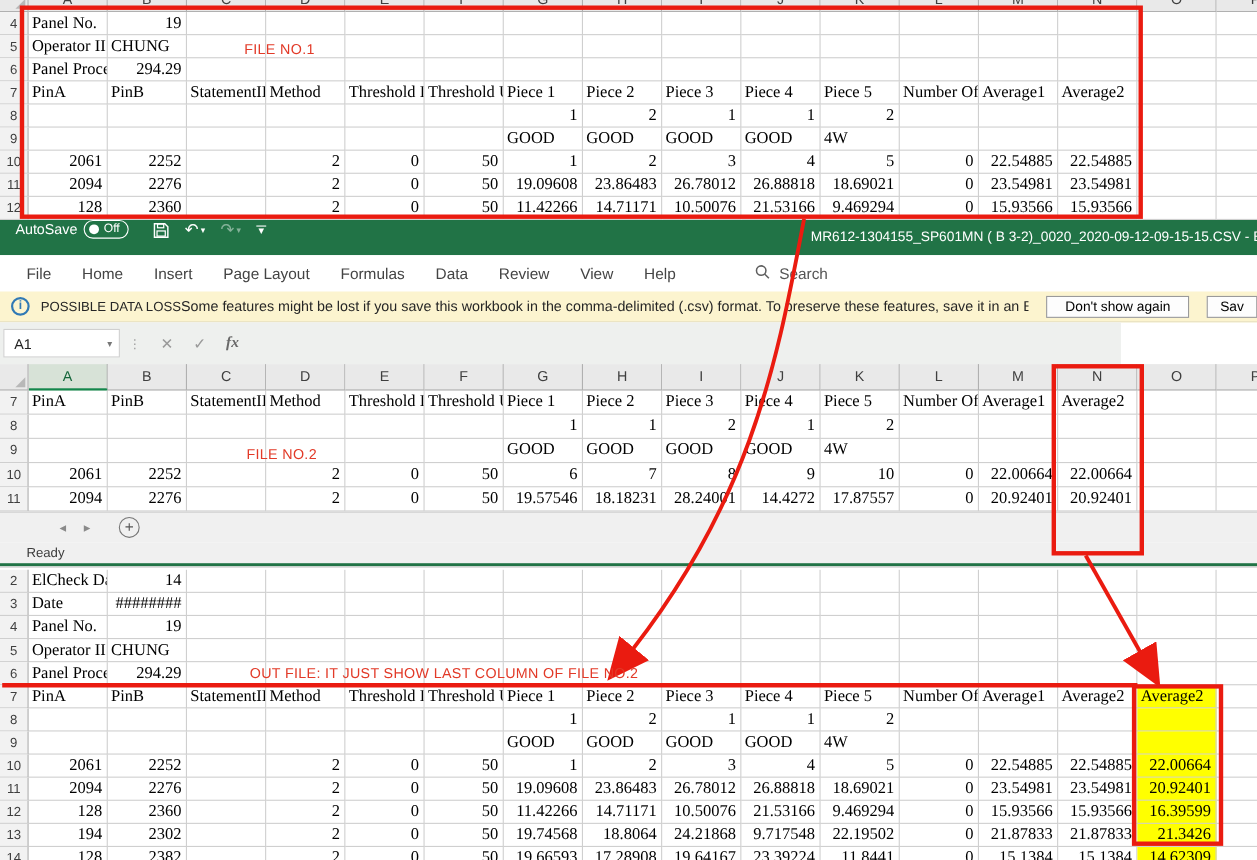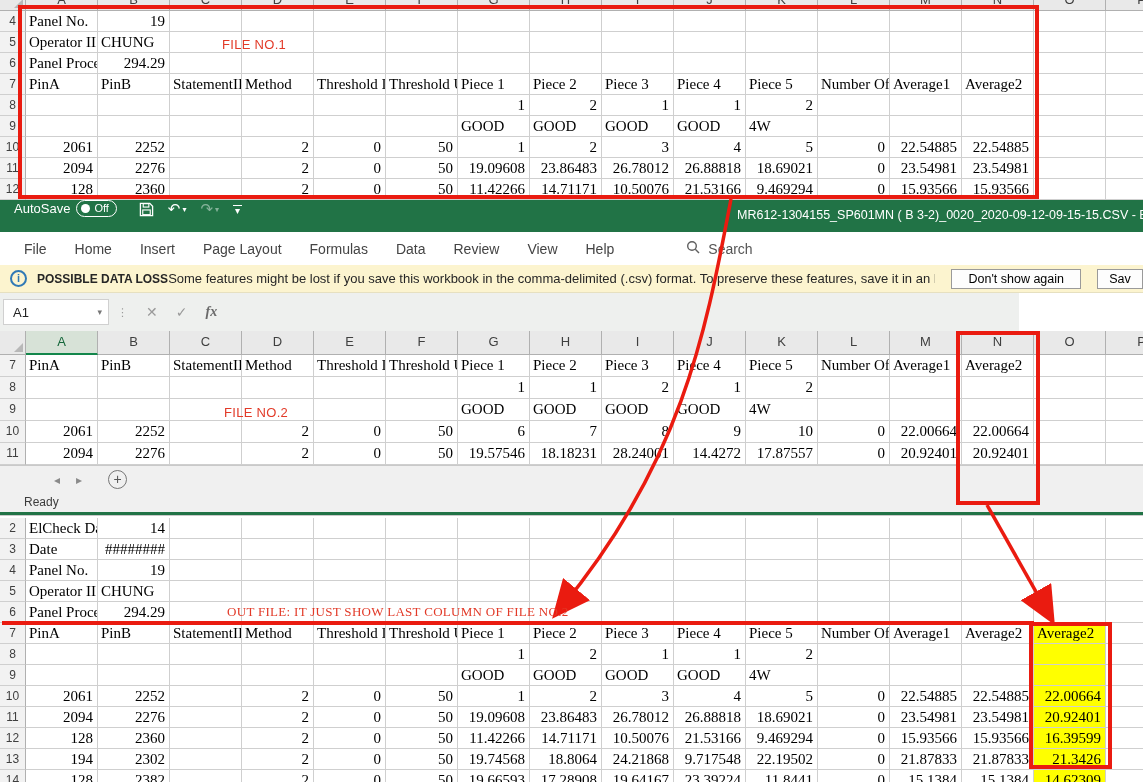--- a/index.html
+++ b/index.html
@@ -56,21 +56,21 @@
     display:flex; align-items:center; color:#444; font-size:14px; }
   .rtabs { display:flex; align-items:center; gap:0; margin-left:10px; }
   .rtab { padding:0 14px; cursor:default; }
   .rsearch { display:flex; align-items:center; gap:8px; margin-left:58px; color:#555; }
 
   
   .warnbar { position:absolute; top:265px; left:0; width:1143px; height:28px; background:#fcf4cf;
     display:flex; align-items:center; font-size:13px; color:#262626; border-bottom:1px solid #e6e0c0; }
   .info-ic { width:17px; height:17px; border:2px solid #3079b5; border-radius:50%; color:#3079b5;
     font-size:11px; font-weight:bold; text-align:center; line-height:13px; margin:0 10px 0 10px; flex:none; }
-  .warn-title { font-weight:bold; font-size:12px; white-space:nowrap; }
+  .warn-title { font-weight:normal; font-size:12px; white-space:nowrap; }
   .warn-msg { white-space:nowrap; overflow:hidden; }
   .warn-btn { border:1px solid #9a9a9a; background:#fdfdfd; font-size:12.5px; padding:2px 16px;
     margin-left:16px; white-space:nowrap; flex:none; }
   .warn-btn.cut { width:46px; overflow:hidden; padding:2px 6px; }
 
   
   .fbar { position:absolute; top:293px; left:0; width:1019px; height:38px; background:#eef0ee;
     display:flex; align-items:center; }
   .namebox { width:106px; height:26px; background:#fff; border:1px solid #d0d0d0; margin-left:3px;
     display:flex; align-items:center; font-size:13px; color:#222; padding-left:9px; }
@@ -95,21 +95,21 @@
     font-size:12px; color:#3c3c3c; line-height:19px; padding-left:24px; }
   .winline { position:absolute; top:512px; left:0; width:1143px; height:3px; background:#217346; }
 
   
   .ann-overlay { position:absolute; top:0; left:0; width:1143px; height:782px;
     pointer-events:none; z-index:50; }
   .ann-text { position:absolute; color:#e23a28; font-size:13px; font-weight:500;
     letter-spacing:.3px; white-space:nowrap; z-index:51; pointer-events:none; }
   #ann-file1 { left:222px; top:37px; }
   #ann-file2 { left:224px; top:405px; }
-  #ann-outfile { left:227px; top:604px;font-family:Liberation Serif, serif; }
+  #ann-outfile { left:227px; top:604px; }
 </style>
 </head>
 <body>
 
 <div class="sheet" id="sec-top">
     <div class="colheads">
       <div class="corner"></div>
       <div class="colhead">A</div>
       <div class="colhead">B</div>
       <div class="colhead">C</div>

